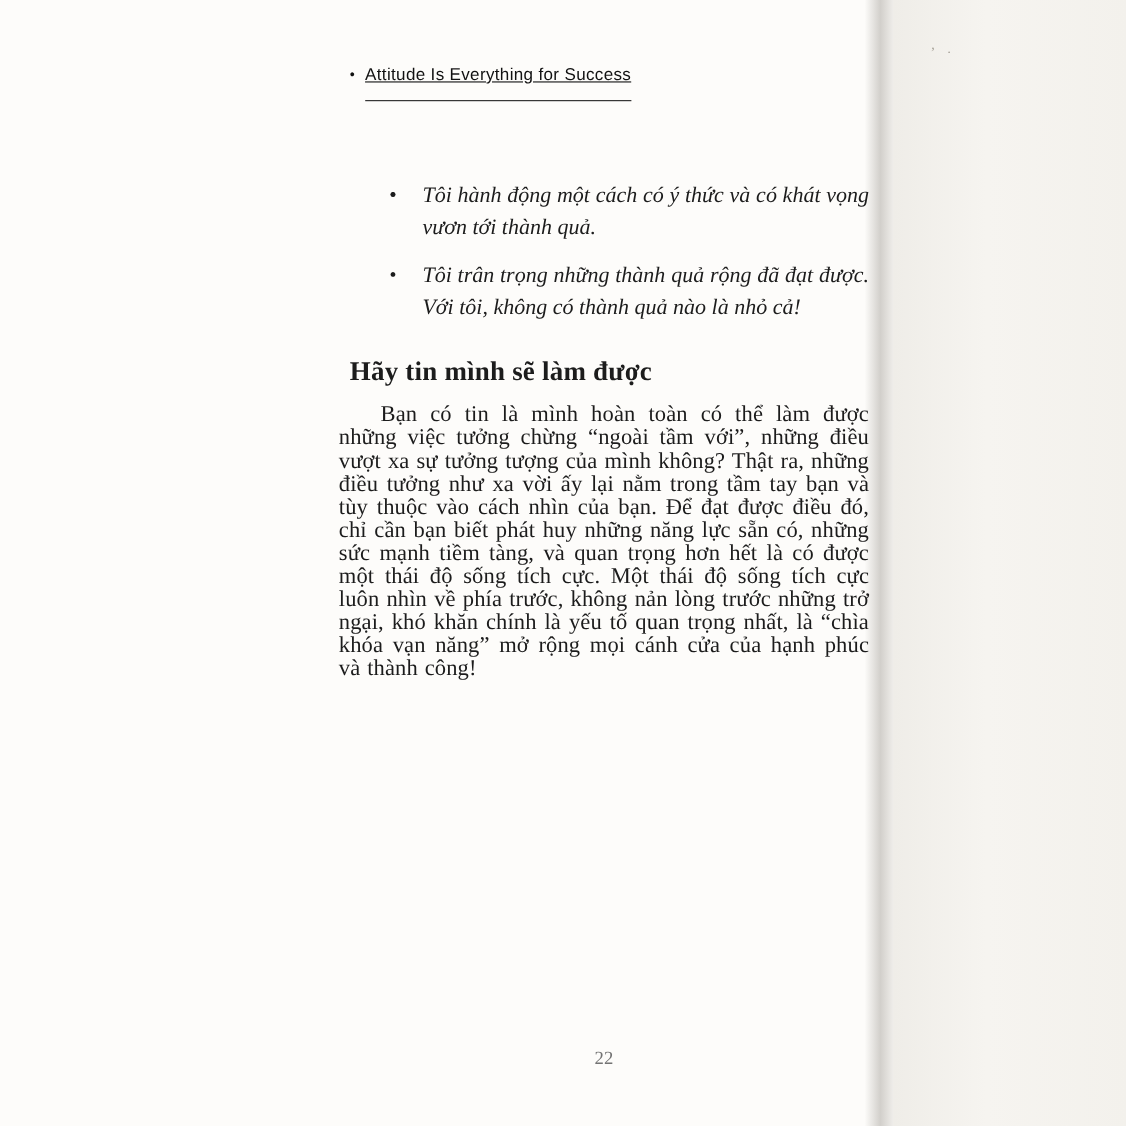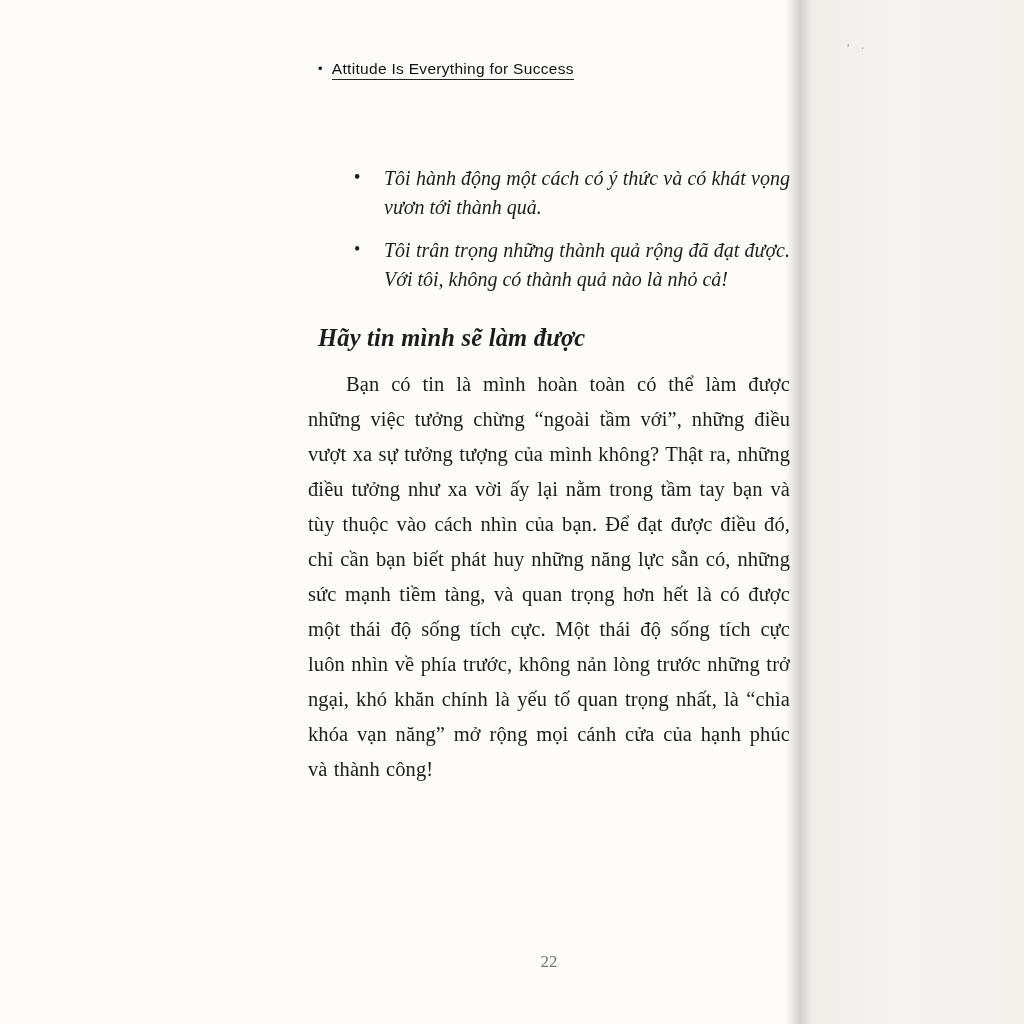--- a/index.html
+++ b/index.html
@@ -55,21 +55,22 @@
     color: #111;
     white-space: nowrap;
   }
   .header .header-bullet {
     font-size: 13px;
     margin-right: 9px;
     vertical-align: 1px;
   }
   .header .header-text {
     border-bottom: 1.3px solid #222;
-    padding-bottom: 2px;
+    padding-bottom: 14px;
+    text-decoration: underline;
   }
 
   
   .content {
     position: absolute;
     left: 308px;
     top: 150px;
     width: 482px;
   }
 
@@ -92,28 +93,27 @@
     left: 46px;
     top: -1px;
     font-style: normal;
     font-size: 18px;
   }
 
   .section-heading {
     margin: 30px 0 0 10px;
     font-size: 24.5px;
     font-weight: bold;
-    font-style: italic;
     letter-spacing: 0.2px;
   }
 
   .para {
     margin: 14px 0 0 0;
     font-size: 20.5px;
-    line-height: 35px;
+    line-height: 21px;
     text-align: justify;
     text-indent: 38px;
     letter-spacing: 0.1px;
     word-spacing: 1px;
   }
   .para.first { margin-top: 15px; }
 
   .page-number {
     position: absolute;
     top: 952px;

